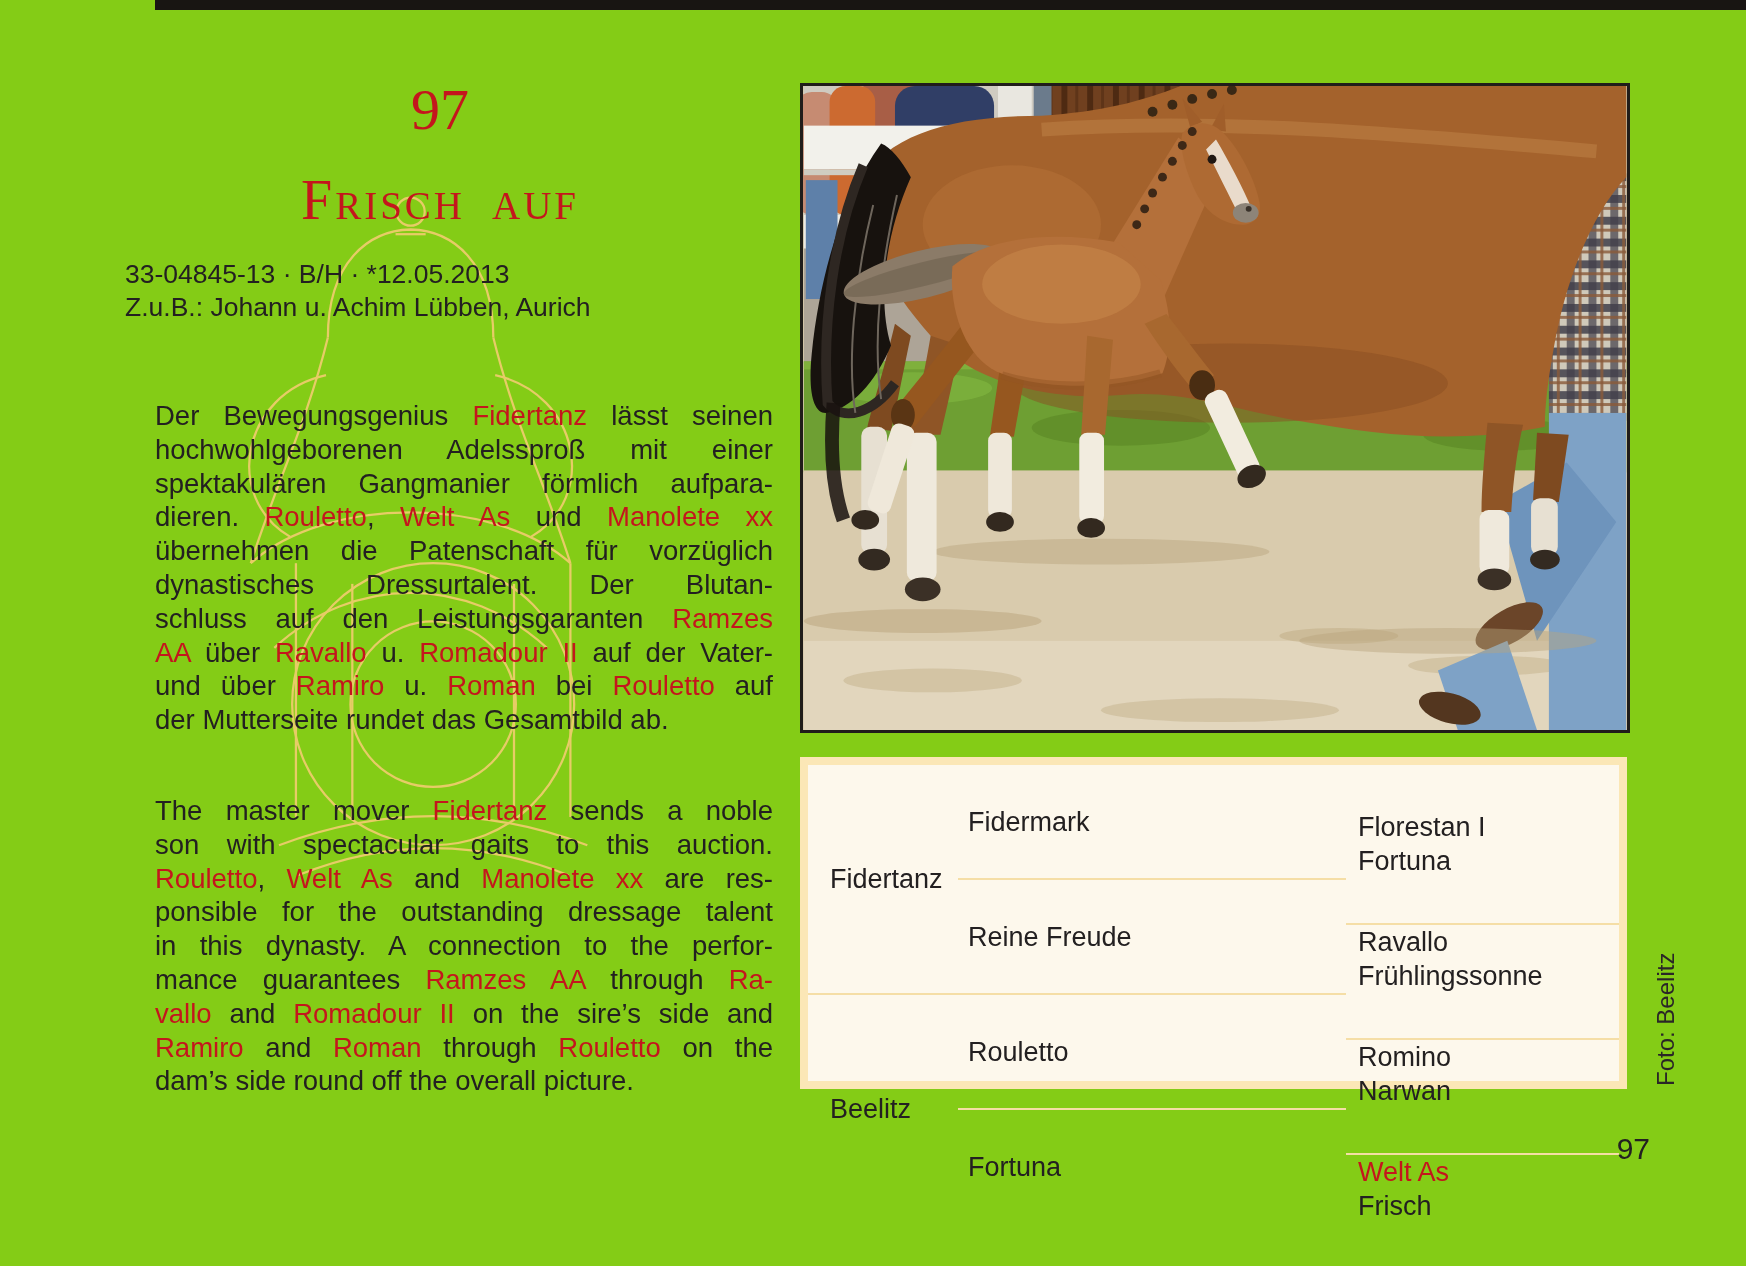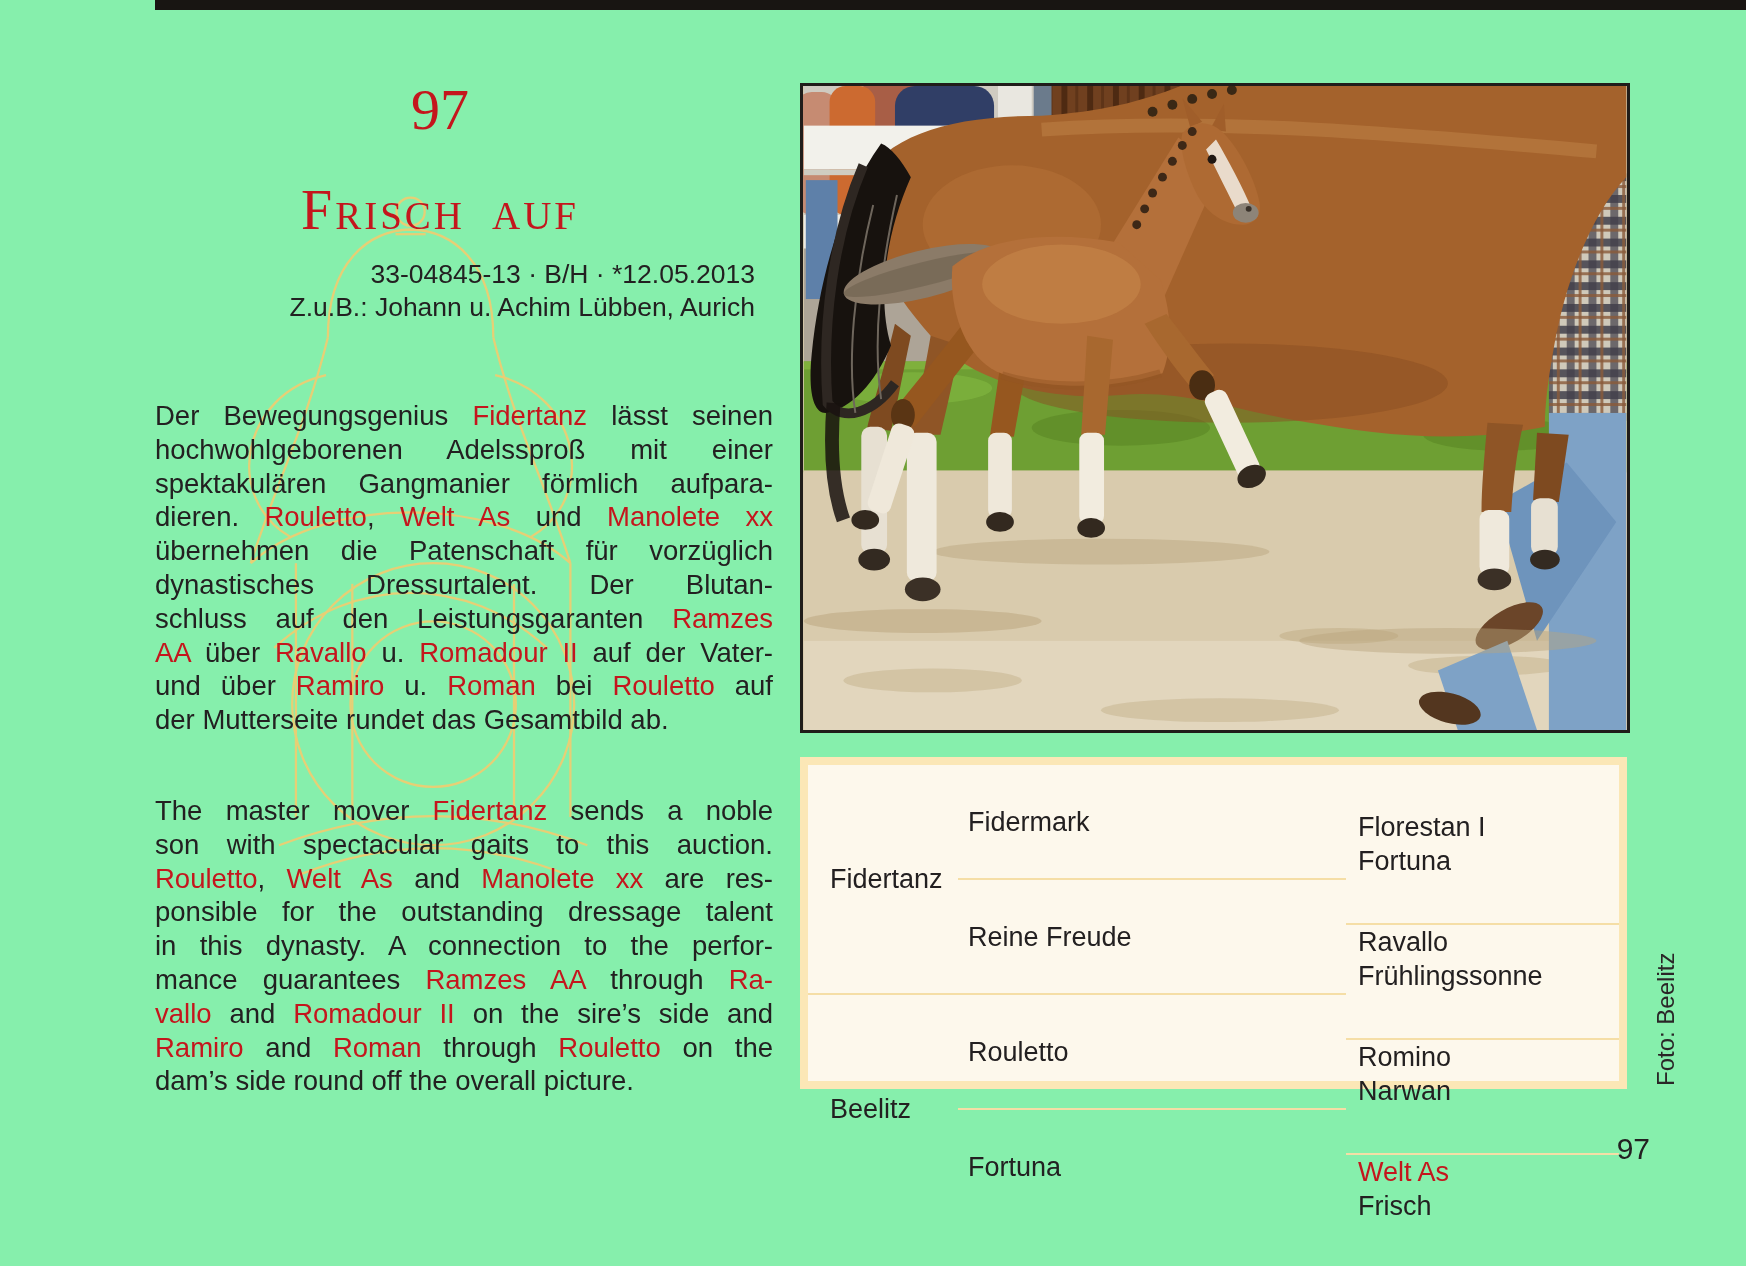--- a/index.html
+++ b/index.html
@@ -4,34 +4,34 @@
 <style>
   :root{
     --red:#C4161D;
     --ink:#232021;
     --tbl-border:#FBE7B6;
     --tbl-bg:#FDF8EC;
     --tbl-line:#F5DEA6;
     --gold:#F2CC70;
   }
   html,body{margin:0;padding:0;background:#fff;}
-  .page{position:relative;width:1746px;height:1266px;background:#86efac;overflow:hidden;
+  .page{position:relative;width:1746px;height:1266px;background:#84cc16;overflow:hidden;
         font-family:"Liberation Sans",sans-serif;color:var(--ink);}
   .topbar{position:absolute;left:155px;top:0;width:1591px;height:10px;background:#181512;}
 
   
   .watermark{position:absolute;left:185px;top:140px;width:470px;height:790px;z-index:0;}
 
   
   .lot-number{position:absolute;left:155px;top:80px;width:570px;text-align:center;
       font-family:"Liberation Serif",serif;font-size:58px;line-height:1.05;color:var(--red);z-index:1;}
   .horse-name{position:absolute;left:155px;top:172px;width:570px;text-align:center;
       font-family:"Liberation Serif",serif;font-variant:small-caps;font-size:56px;line-height:1;
-      letter-spacing:3px;word-spacing:10px;color:var(--red);z-index:1;margin-top:10px;}
-  .info-block{position:absolute;left:125px;top:258px;width:630px;text-align:right;
+      letter-spacing:3px;word-spacing:10px;color:var(--red);z-index:1;}
+  .info-block{position:absolute;left:125px;top:258px;width:630px;text-align:left;
       font-size:26.5px;line-height:33px;color:var(--ink);z-index:1;}
 
   
   .para{position:absolute;left:155px;width:618px;z-index:1;font-size:27.5px;color:var(--ink);}
   .para-de{top:399px;}
   .para-en{top:794px;}
   .para .line{height:33.8px;line-height:33.8px;white-space:nowrap;
       text-align:justify;text-align-last:justify;}
   .para .line:last-child{text-align-last:left;}
   .red{color:var(--red);}

